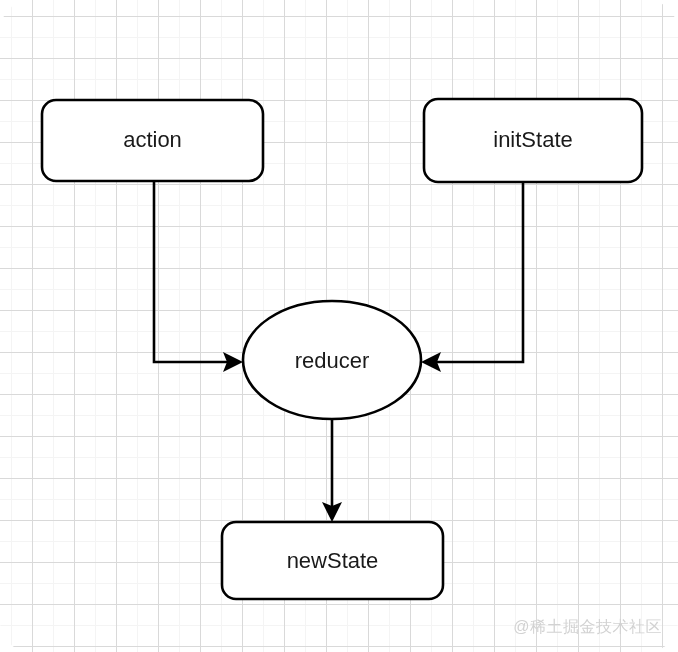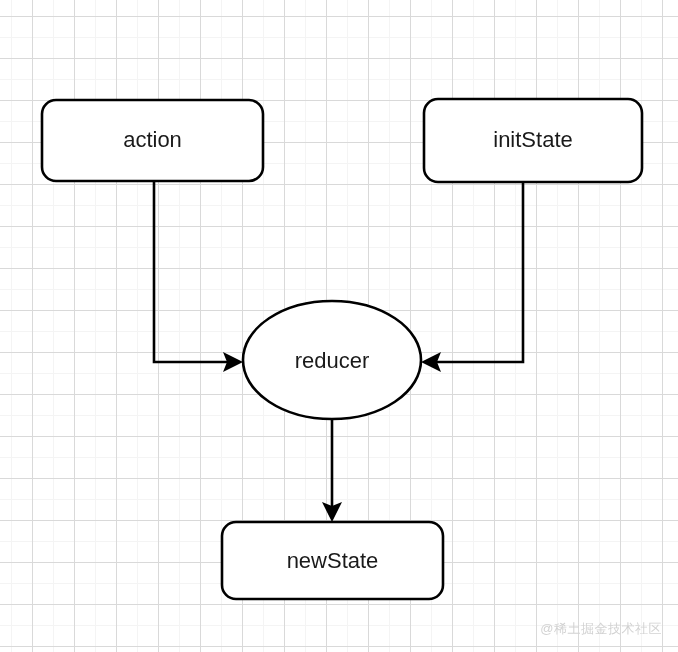--- a/index.html
+++ b/index.html
@@ -25,20 +25,21 @@
       42px 42px,
       42px 42px,
       21px 21px,
       21px 21px;
     background-position:
       -10px -26px,
       -10px -26px,
       -10px -26px,
       -10px -26px;
     overflow: hidden;
+    border-radius: 31px;
   }
   #diagram-svg {
     position: absolute;
     left: 0;
     top: 0;
     width: 678px;
     height: 652px;
   }
   .node-shape {
     fill: #ffffff;
@@ -63,21 +64,21 @@
     text-anchor: middle;
     dominant-baseline: middle;
     white-space: pre;
   }
   .watermark-text {
     position: absolute;
     right: 16px;
     bottom: 14px;
     color: #d2d2d2;
     font-family: "Liberation Sans", sans-serif;
-    font-size: 13px;
+    font-size: 16px;
     letter-spacing: 0.5px;
     user-select: none;
   }
 </style>
 </head>
 <body>
 
 <div id="canvas">
 
   <svg id="diagram-svg" viewBox="0 0 678 652">

